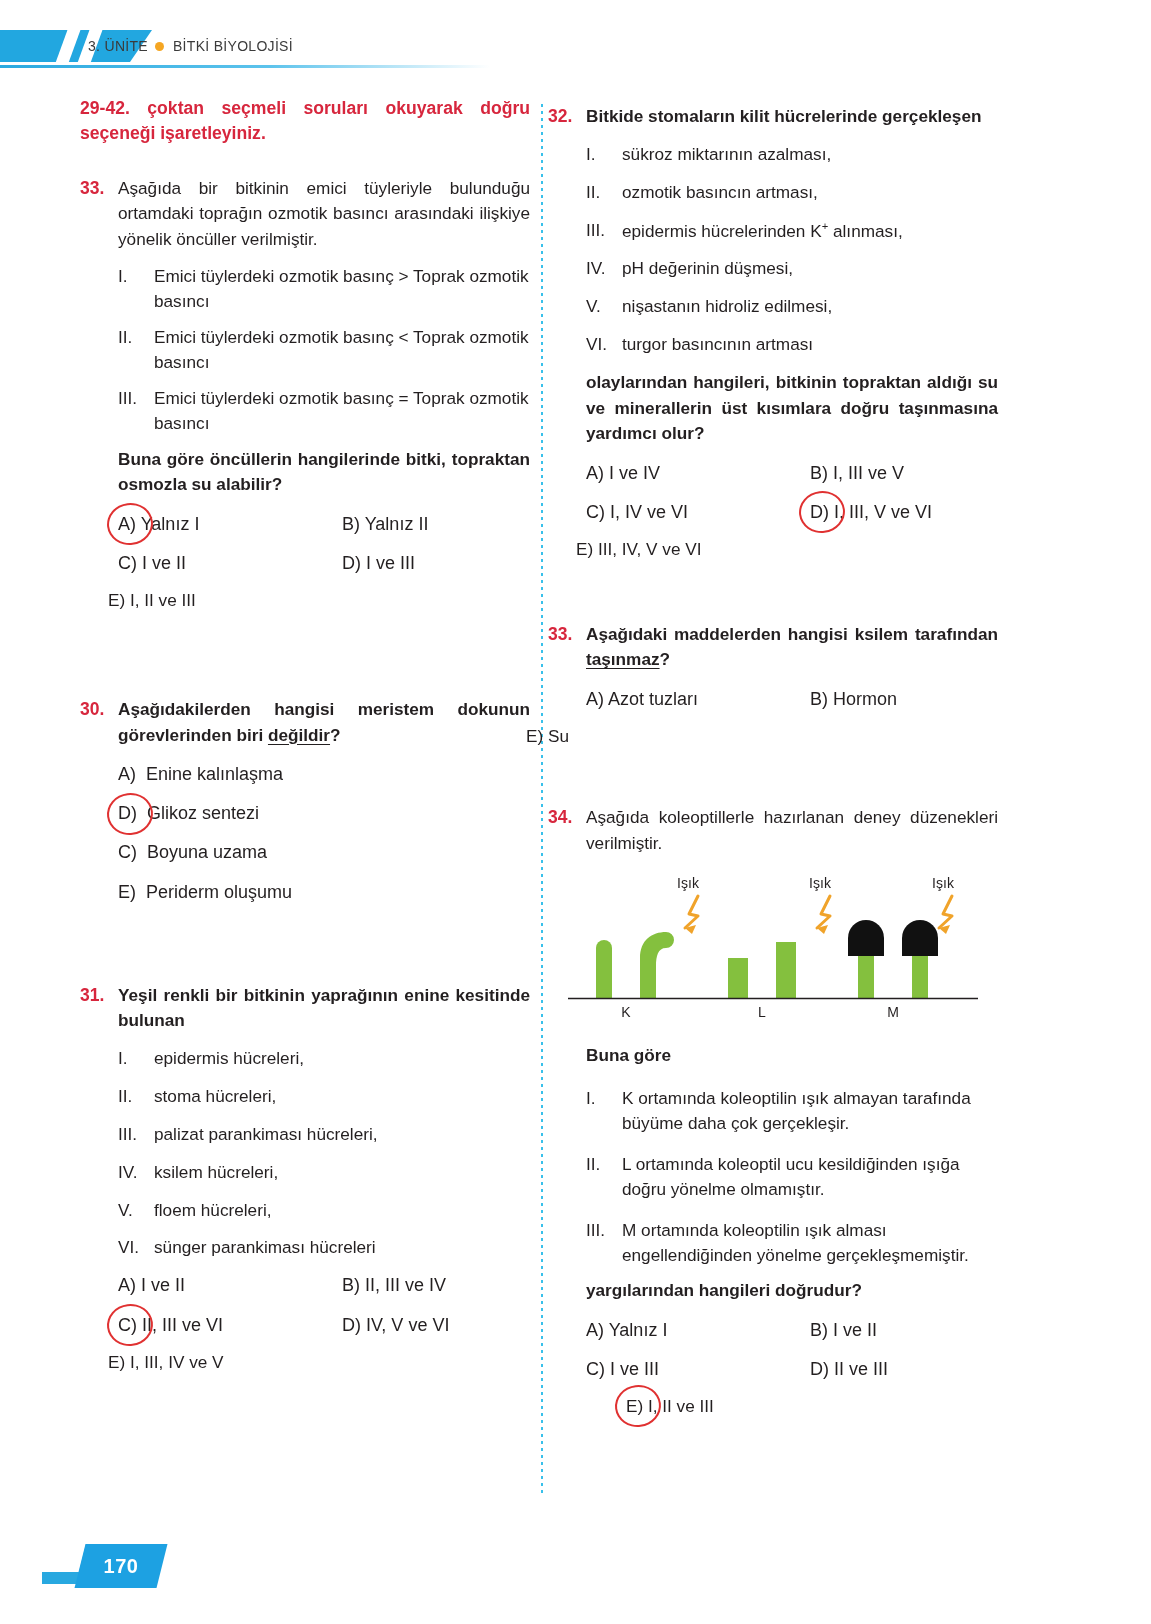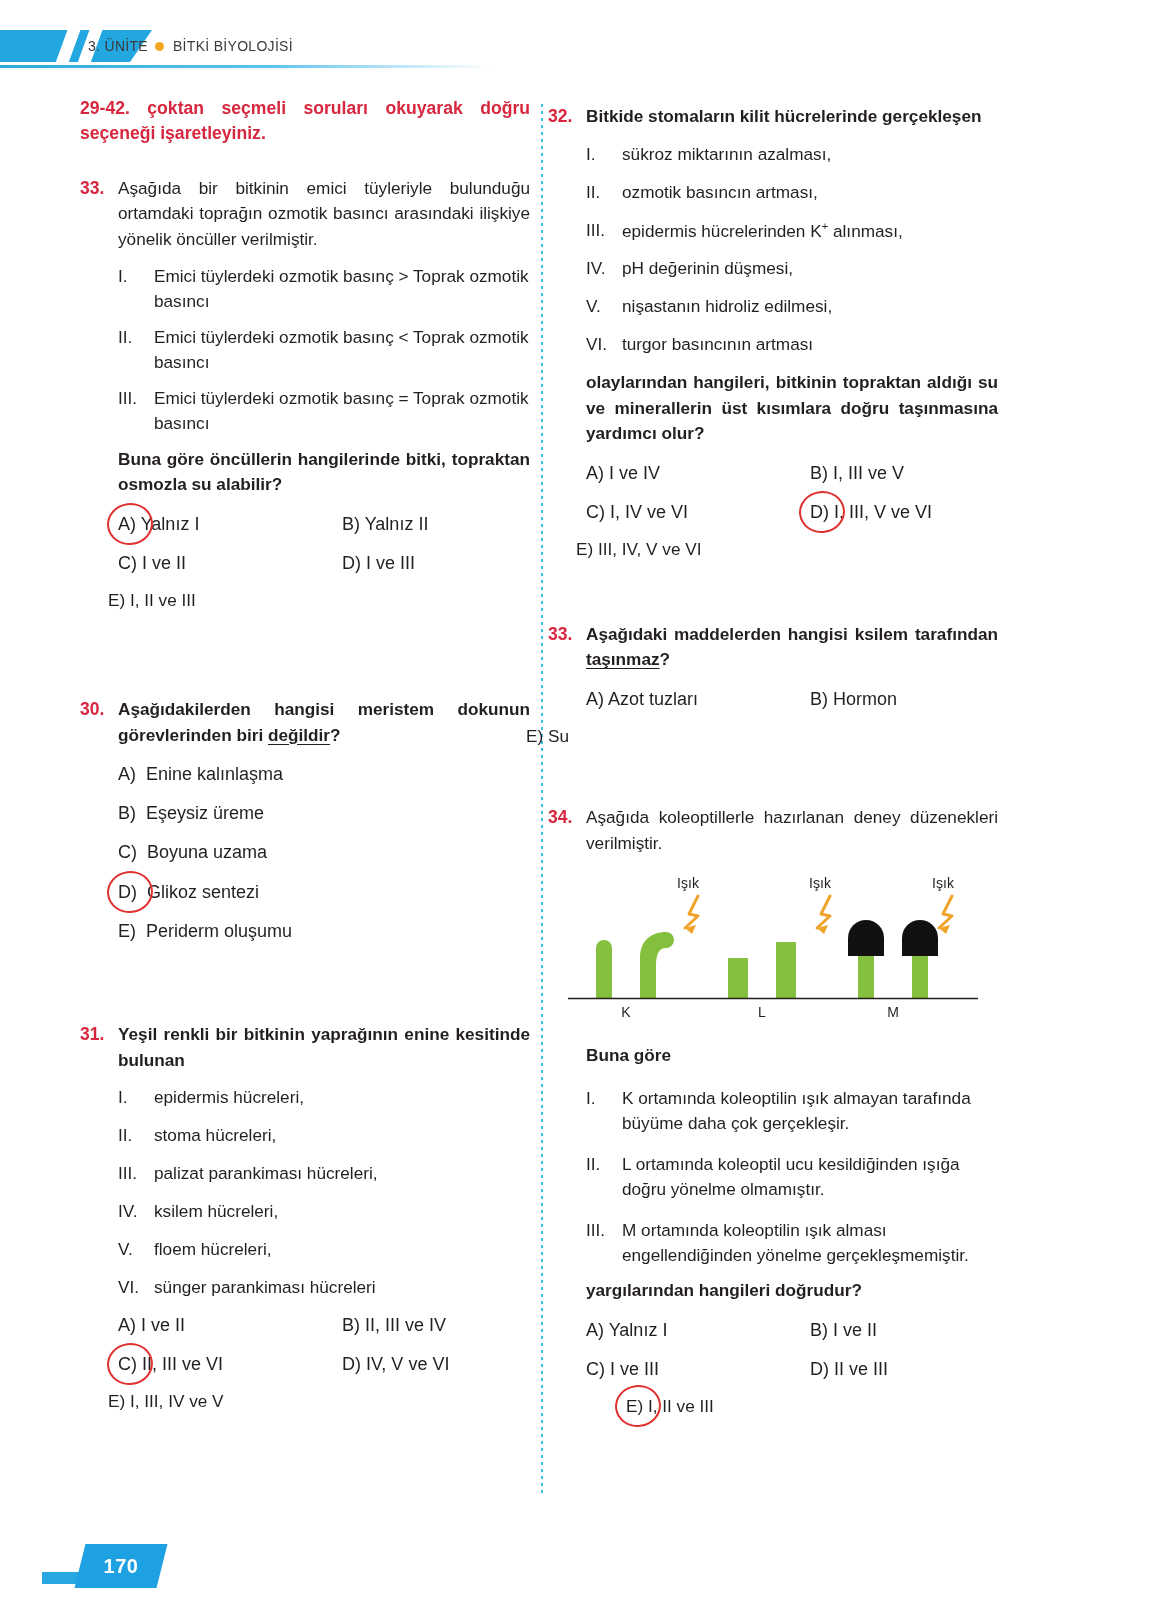--- a/index.html
+++ b/index.html
@@ -150,23 +150,22 @@
       </div>
     </div>
 
     <div class="q" style="margin-top:86px;">
       <div class="q-head">
         <div class="q-num">30.</div>
         <div class="q-stem bold"><span>Aşağıdakilerden hangisi meristem dokunun görevlerinden biri </span><span class="u">değildir</span><span>?</span></div>
       </div>
       <div class="opts stack" style="margin-top:14px;">
         <div class="opt"><span>A)</span>&nbsp; <span>Enine kalınlaşma</span></div>
-        <div class="opt"><span>B)</span>&nbsp; <span>Eşeysiz üreme</span></div>
+        <div class="opt"><span class="circled">D)</span>&nbsp; <span>Glikoz sentezi</span></div>
         <div class="opt"><span>C)</span>&nbsp; <span>Boyuna uzama</span></div>
-        <div class="opt"><span class="circled">D)</span>&nbsp; <span>Glikoz sentezi</span></div>
         <div class="opt"><span>E)</span>&nbsp; <span>Periderm oluşumu</span></div>
       </div>
     </div>
 
     <div class="q" style="margin-top:78px;">
       <div class="q-head">
         <div class="q-num">31.</div>
         <div class="q-stem bold">Yeşil renkli bir bitkinin yaprağının enine kesitinde bulunan</div>
       </div>
       <div class="romans tight">

